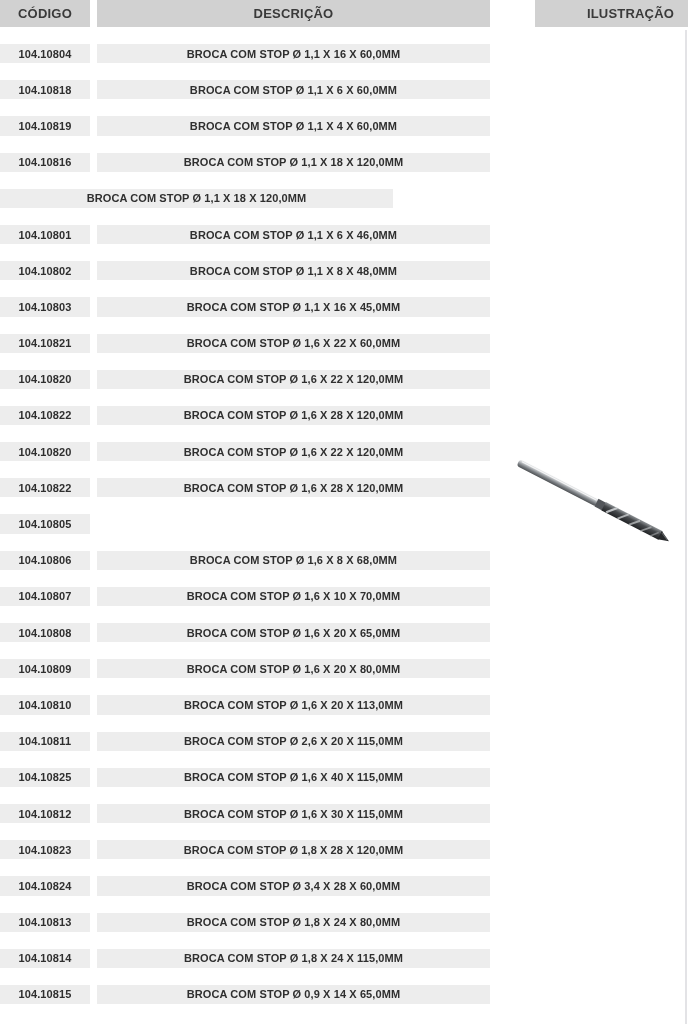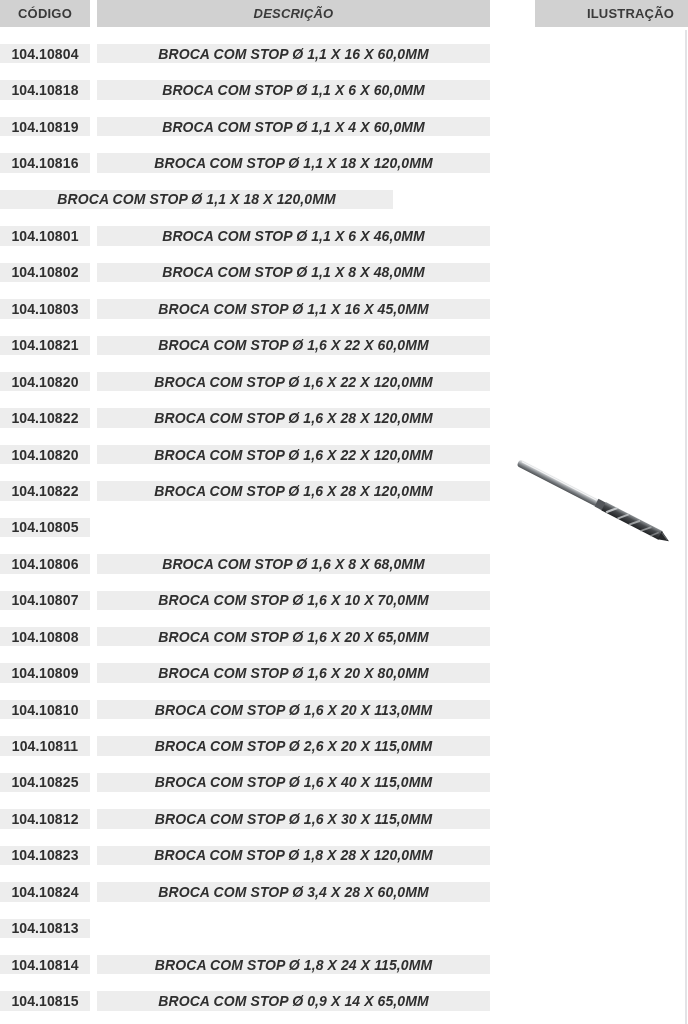--- a/index.html
+++ b/index.html
@@ -14,44 +14,44 @@
     position: relative;
     width: 688px; height: 1024px;
     background: #ffffff;
     overflow: hidden;
   }
   .grid {
     display: flex;
     flex-direction: column;
     gap: 17px;
     height: 100%;
-    padding-bottom: 13px;
+    padding-bottom: 20px;
   }
   .row { display: flex; gap: 7px; flex: 1 1 auto; min-height: 0; }
   .row.header-row { flex: 0 0 27px; }
   .cell {
     display: flex;
     align-items: center;
     justify-content: center;
     font-weight: bold;
     text-align: center;
   }
   .col-codigo   { width: 90px;  flex: 0 0 90px; }
-  .col-desc     { width: 393px; flex: 0 0 393px; font-style: italic; }
+  .col-desc     { width: 393px; flex: 0 0 393px; }
   .col-illus    { width: 191px; flex: 0 0 191px; margin-left: 38px; }
   .header-row .cell {
     background: var(--header-bg, #d1d1d1);
     color: var(--header-text, #3a3a3a);
     font-size: 13px;
     letter-spacing: 0.2px;
   }
   .data-row .cell {
     background: var(--row-bg, #ededed);
     color: var(--row-text, #2f2f2f);
-    font-size: 14px;
+    font-size: 11px;
     letter-spacing: 0.1px;
     text-align: right;
   }
   
   .edge-line {
     position: absolute;
     top: 30px; bottom: 0; right: 1px;
     width: 2px;
     background: #e3e3e6;
   }
@@ -187,20 +187,21 @@
     <div class="cell col-desc">BROCA COM STOP Ø 1,8 X 28 X 120,0MM</div>
   </div>
 
   <div class="row data-row">
     <div class="cell col-codigo">104.10824</div>
     <div class="cell col-desc">BROCA COM STOP Ø 3,4 X 28 X 60,0MM</div>
   </div>
 
   <div class="row data-row">
     <div class="cell col-codigo">104.10813</div>
+    <div class="cell col-desc">BROCA COM STOP Ø 1,8 X 24 X 80,0MM</div>
   </div>
 
   <div class="row data-row">
     <div class="cell col-codigo">104.10814</div>
     <div class="cell col-desc">BROCA COM STOP Ø 1,8 X 24 X 115,0MM</div>
   </div>
 
   <div class="row data-row">
     <div class="cell col-codigo">104.10815</div>
     <div class="cell col-desc">BROCA COM STOP Ø 0,9 X 14 X 65,0MM</div>

